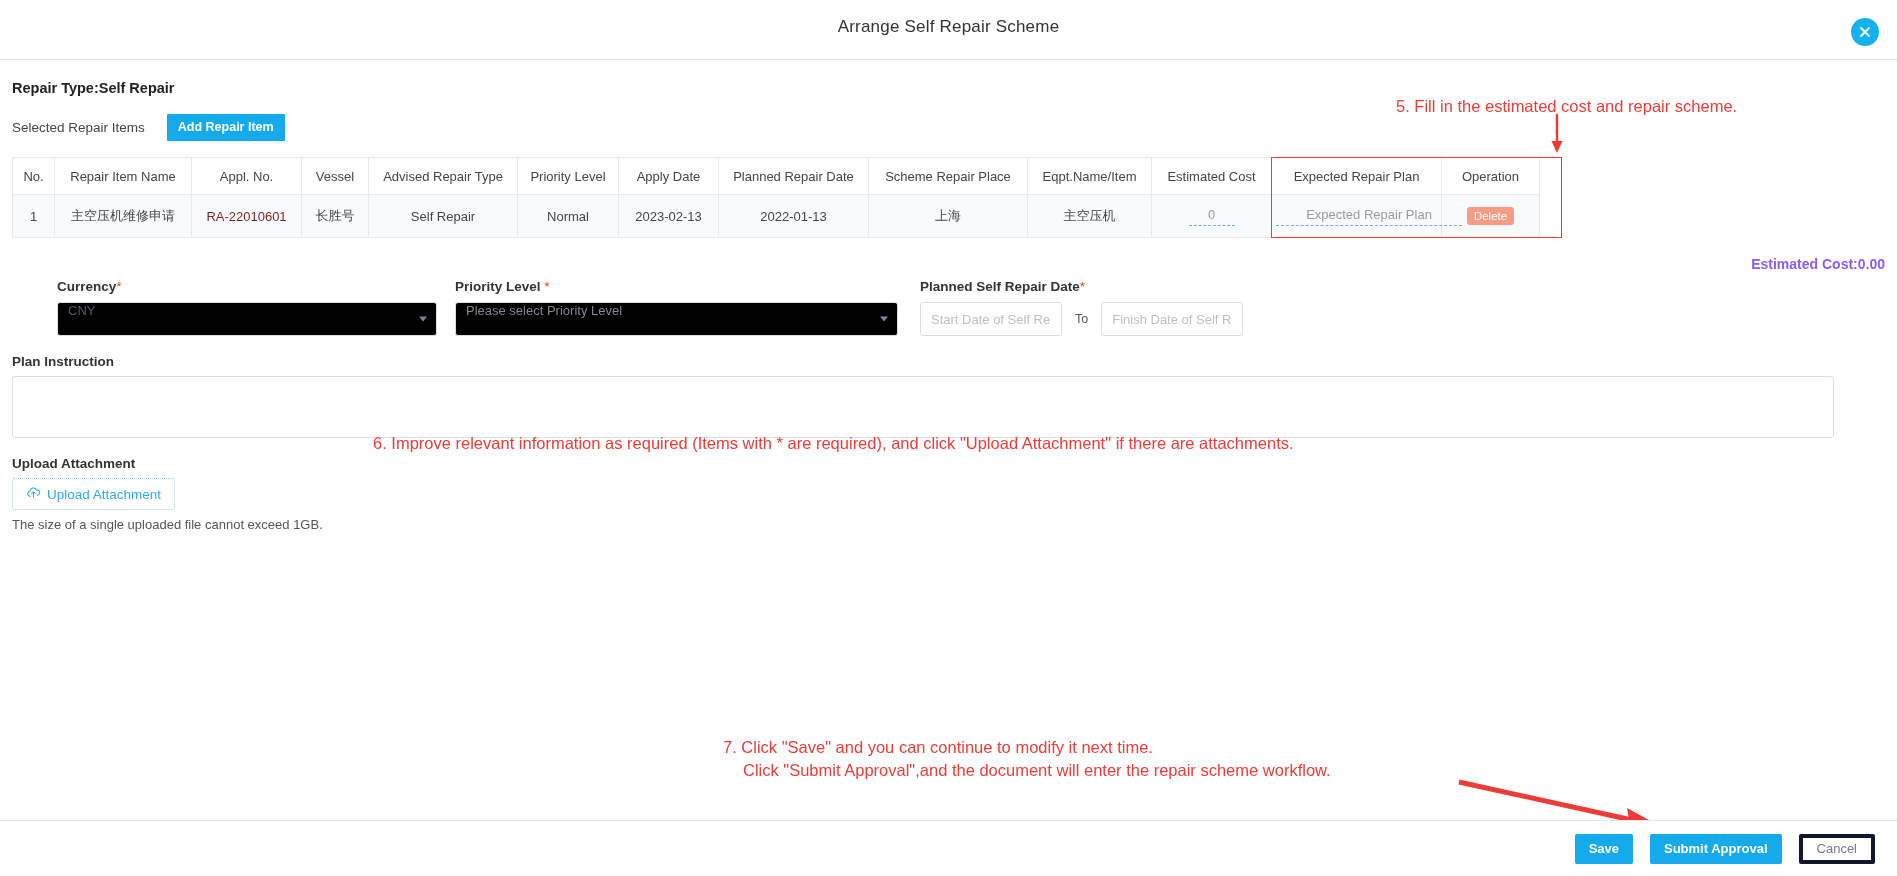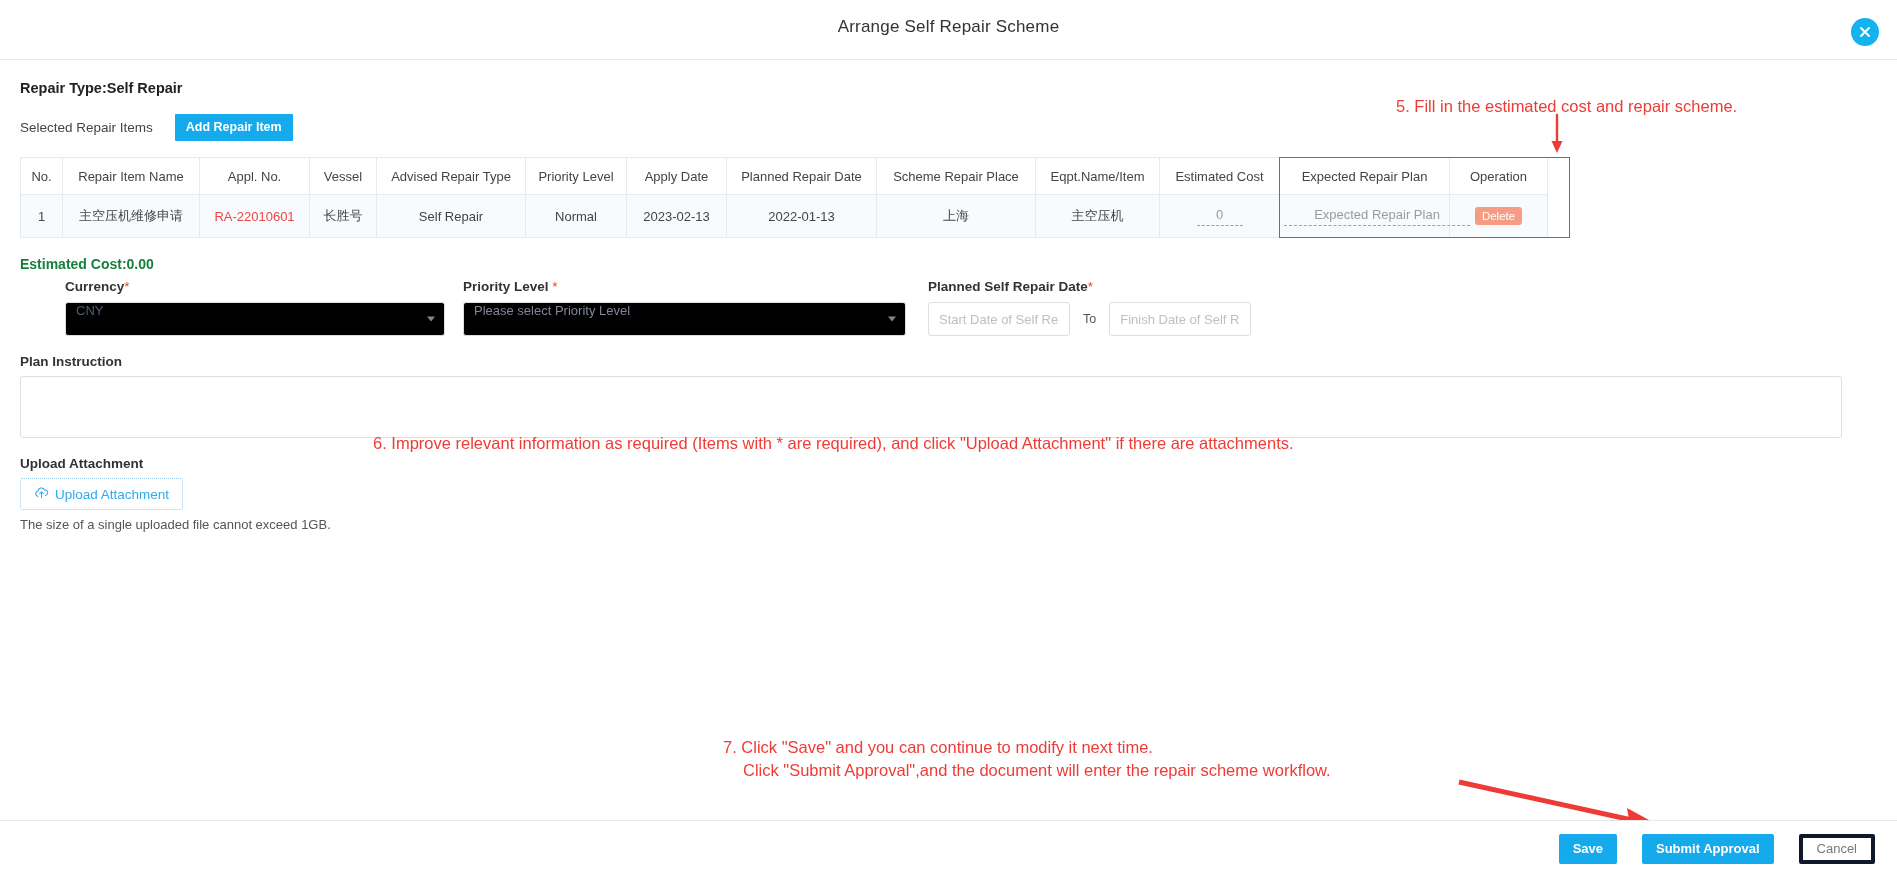--- a/index.html
+++ b/index.html
@@ -33,21 +33,21 @@
     right: 18px; top: 18px;
     width: 28px; height: 28px;
     border-radius: 50%;
     background: #14b3f0;
     cursor: pointer;
     display: flex; align-items: center; justify-content: center;
   }
   .close-btn svg { display:block; }
 
   
-  .modal-body { position: relative; padding: 0 20px; }
+  .modal-body { position: relative; padding: 0 12px; }
 
   .repair-type {
     font-size: 14.5px;
     font-weight: bold;
     color: #222;
     padding-top: 20px;
   }
 
   .sel-row {
     display: flex;
@@ -91,21 +91,21 @@
   table.items td {
     border: 1px solid #e8eaec;
     background: #f8fbfe;
     height: 43px;
     text-align: center;
     padding: 0 4px;
     color: #444;
     font-size: 13px;
     vertical-align: middle;
   }
-  td.link a { color: #ef4444; text-decoration: none; cursor: pointer; }
+  td.link a { color: #7f1d1d; text-decoration: none; cursor: pointer; }
   .cell-editable {
     display: inline-block;
     min-width: 46px;
     color: #9b9b9b;
     border-bottom: 1px dashed #7fa6d8;
     padding-bottom: 2px;
     line-height: 16px;
     cursor: text;
   }
   .cell-editable.wide { min-width: 186px; }
@@ -124,21 +124,22 @@
     position: absolute;
     border: 1.6px solid #ef3b36;
     pointer-events: none;
   }
 
   
   .est-cost {
     margin-top: 18px;
     font-size: 14px;
     font-weight: bold;
-    color: #15803d;
+    color: #8b5cf6;
+    text-align: right;
   }
 
   
   .form-row {
     display: flex;
     margin-top: 7px;
   }
   .fld { position: relative; }
   .fld.c1 { width: 380px; }
   .fld.c2 { width: 380px; margin-left: 45px; }
@@ -232,21 +233,21 @@
   .footer {
     position: absolute;
     left: 0; right: 0; bottom: 0;
     height: 56px;
     border-top: 1px solid #e8e8e8;
     background: #fff;
     display: flex;
     align-items: center;
     justify-content: flex-end;
     padding-right: 22px;
-    gap: 25px;
+    gap: 17px;
   }
   .btn-primary {
     background: #14aaeb;
     color: #fff;
     border: none;
     font-size: 13px;
     font-weight: bold;
     height: 30px;
     padding: 0 14px;
     cursor: pointer;

